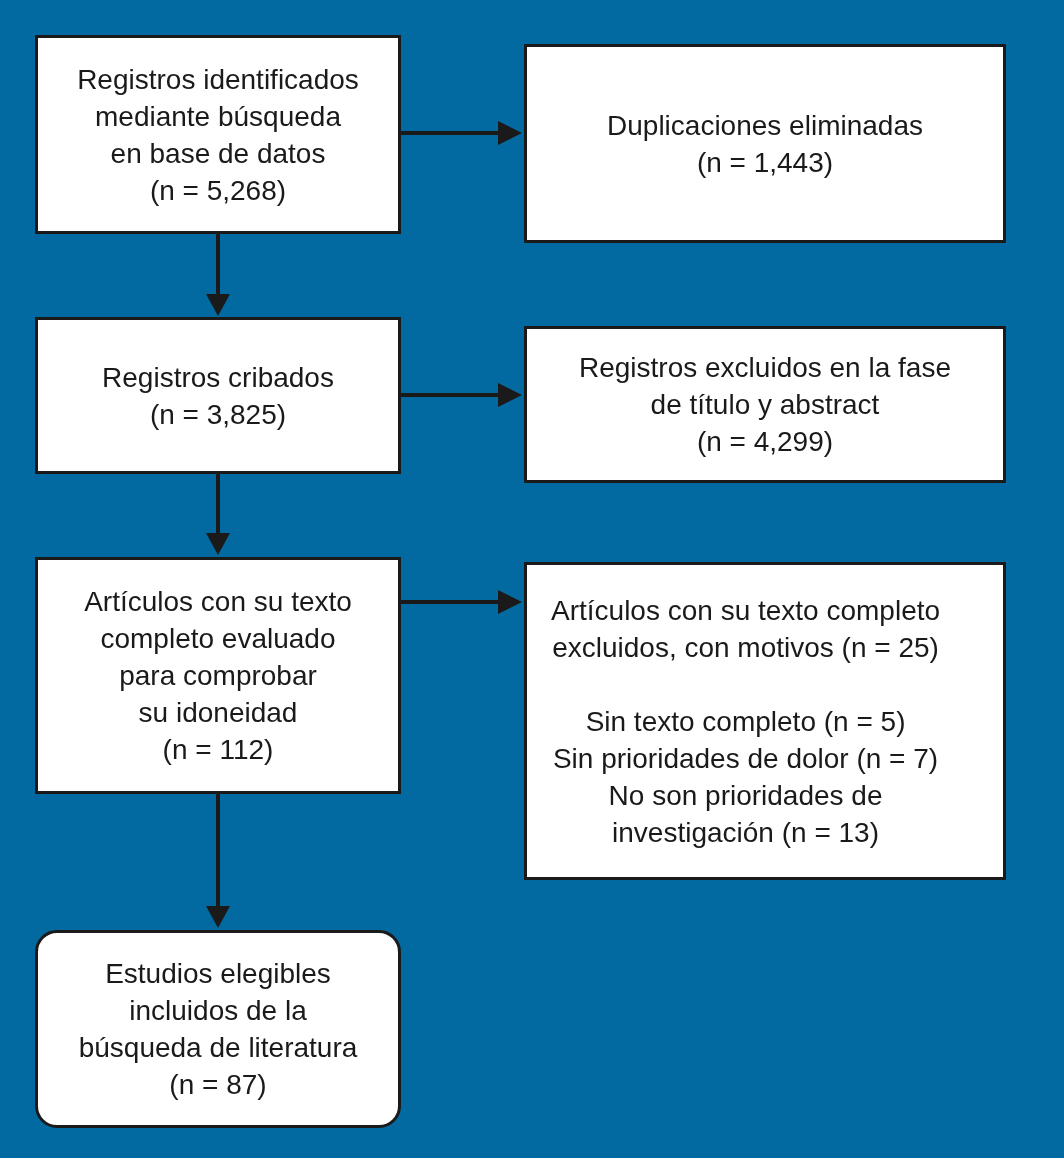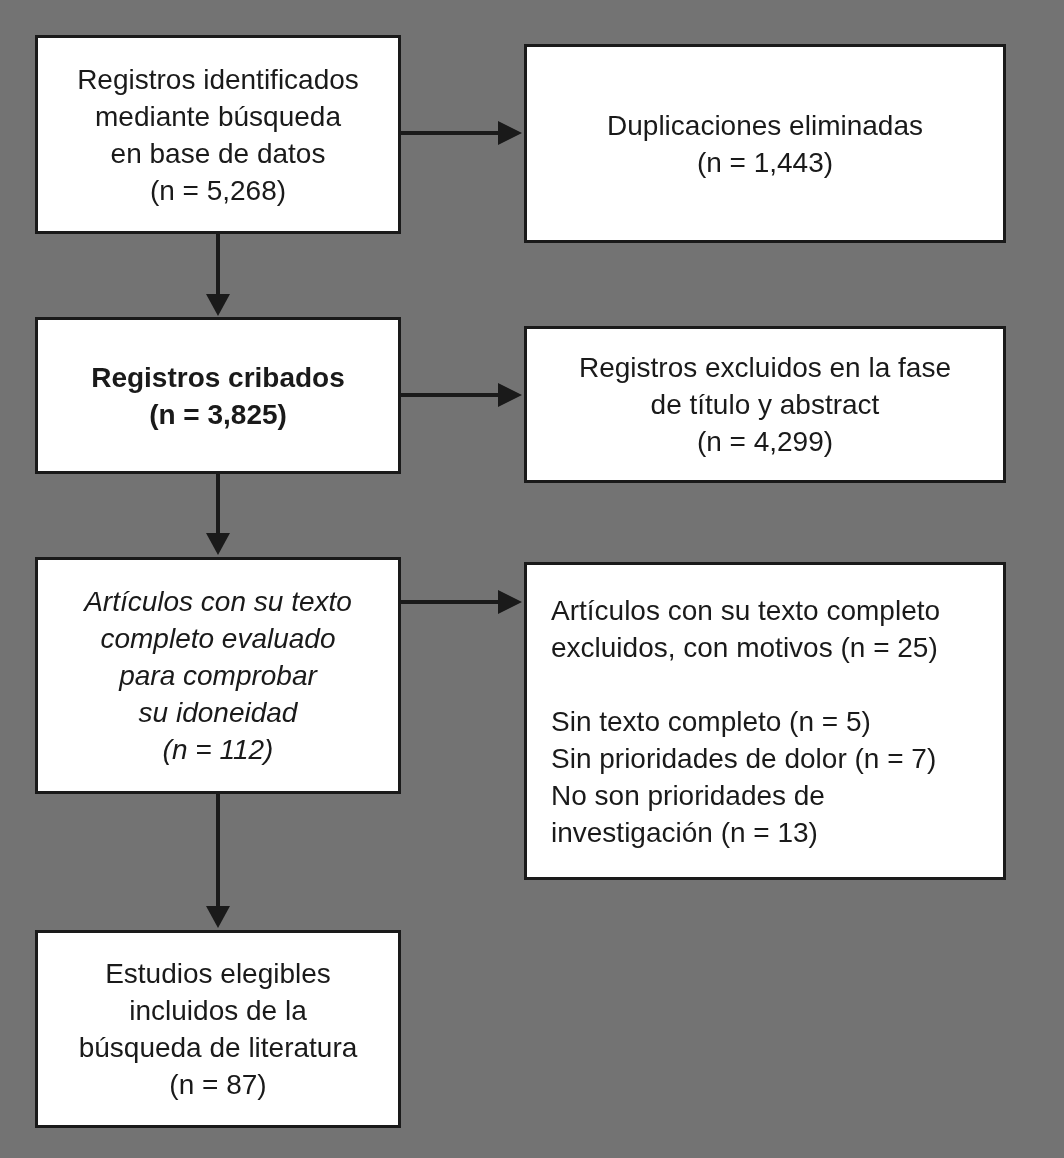--- a/index.html
+++ b/index.html
@@ -4,21 +4,21 @@
 <style>
   html, body {
     margin: 0;
     padding: 0;
     background: #ffffff;
   }
   .stage {
     position: relative;
     width: 1064px;
     height: 1158px;
-    background: #737373;
+    background: #0369a1;
     font-family: "Liberation Sans", sans-serif;
     color: #1a1a1a;
   }
   .arrows {
     position: absolute;
     left: 0;
     top: 0;
     width: 1064px;
     height: 1158px;
   }
@@ -36,30 +36,30 @@
   .box-text {
     white-space: pre-line;
     font-size: 28px;
     line-height: 37px;
     color: #1a1a1a;
   }
   .col-left  { left: 35px;  width: 366px; }
   .col-right { left: 524px; width: 482px; margin-top: 9px; }
   .box-identified { top: 35px;  height: 199px; }
   .box-duplicates { top: 35px;  height: 199px; }
-  .box-screened   { top: 317px; height: 157px; font-weight: bold; }
+  .box-screened   { top: 317px; height: 157px; }
   .box-excluded-ta{ top: 317px; height: 157px; }
-  .box-fulltext   { top: 557px; height: 237px; font-style: italic; }
+  .box-fulltext   { top: 557px; height: 237px; }
   .box-ft-excluded{
     top: 553px; height: 318px;
     justify-content: flex-start;
-    text-align: left;
+    text-align: center;
     padding: 3px 24px;
   }
-  .box-included   { top: 930px; height: 198px; }
+  .box-included   { top: 930px; height: 198px; border-radius: 22px; }
 </style>
 </head>
 <body>
 
 <div class="stage">
 
   <svg class="arrows" viewBox="0 0 1064 1158" xmlns="http://www.w3.org/2000/svg">
 
     <g stroke="#1a1a1a" stroke-width="4" fill="#1a1a1a">
       <line x1="218" y1="234" x2="218" y2="296"></line>

